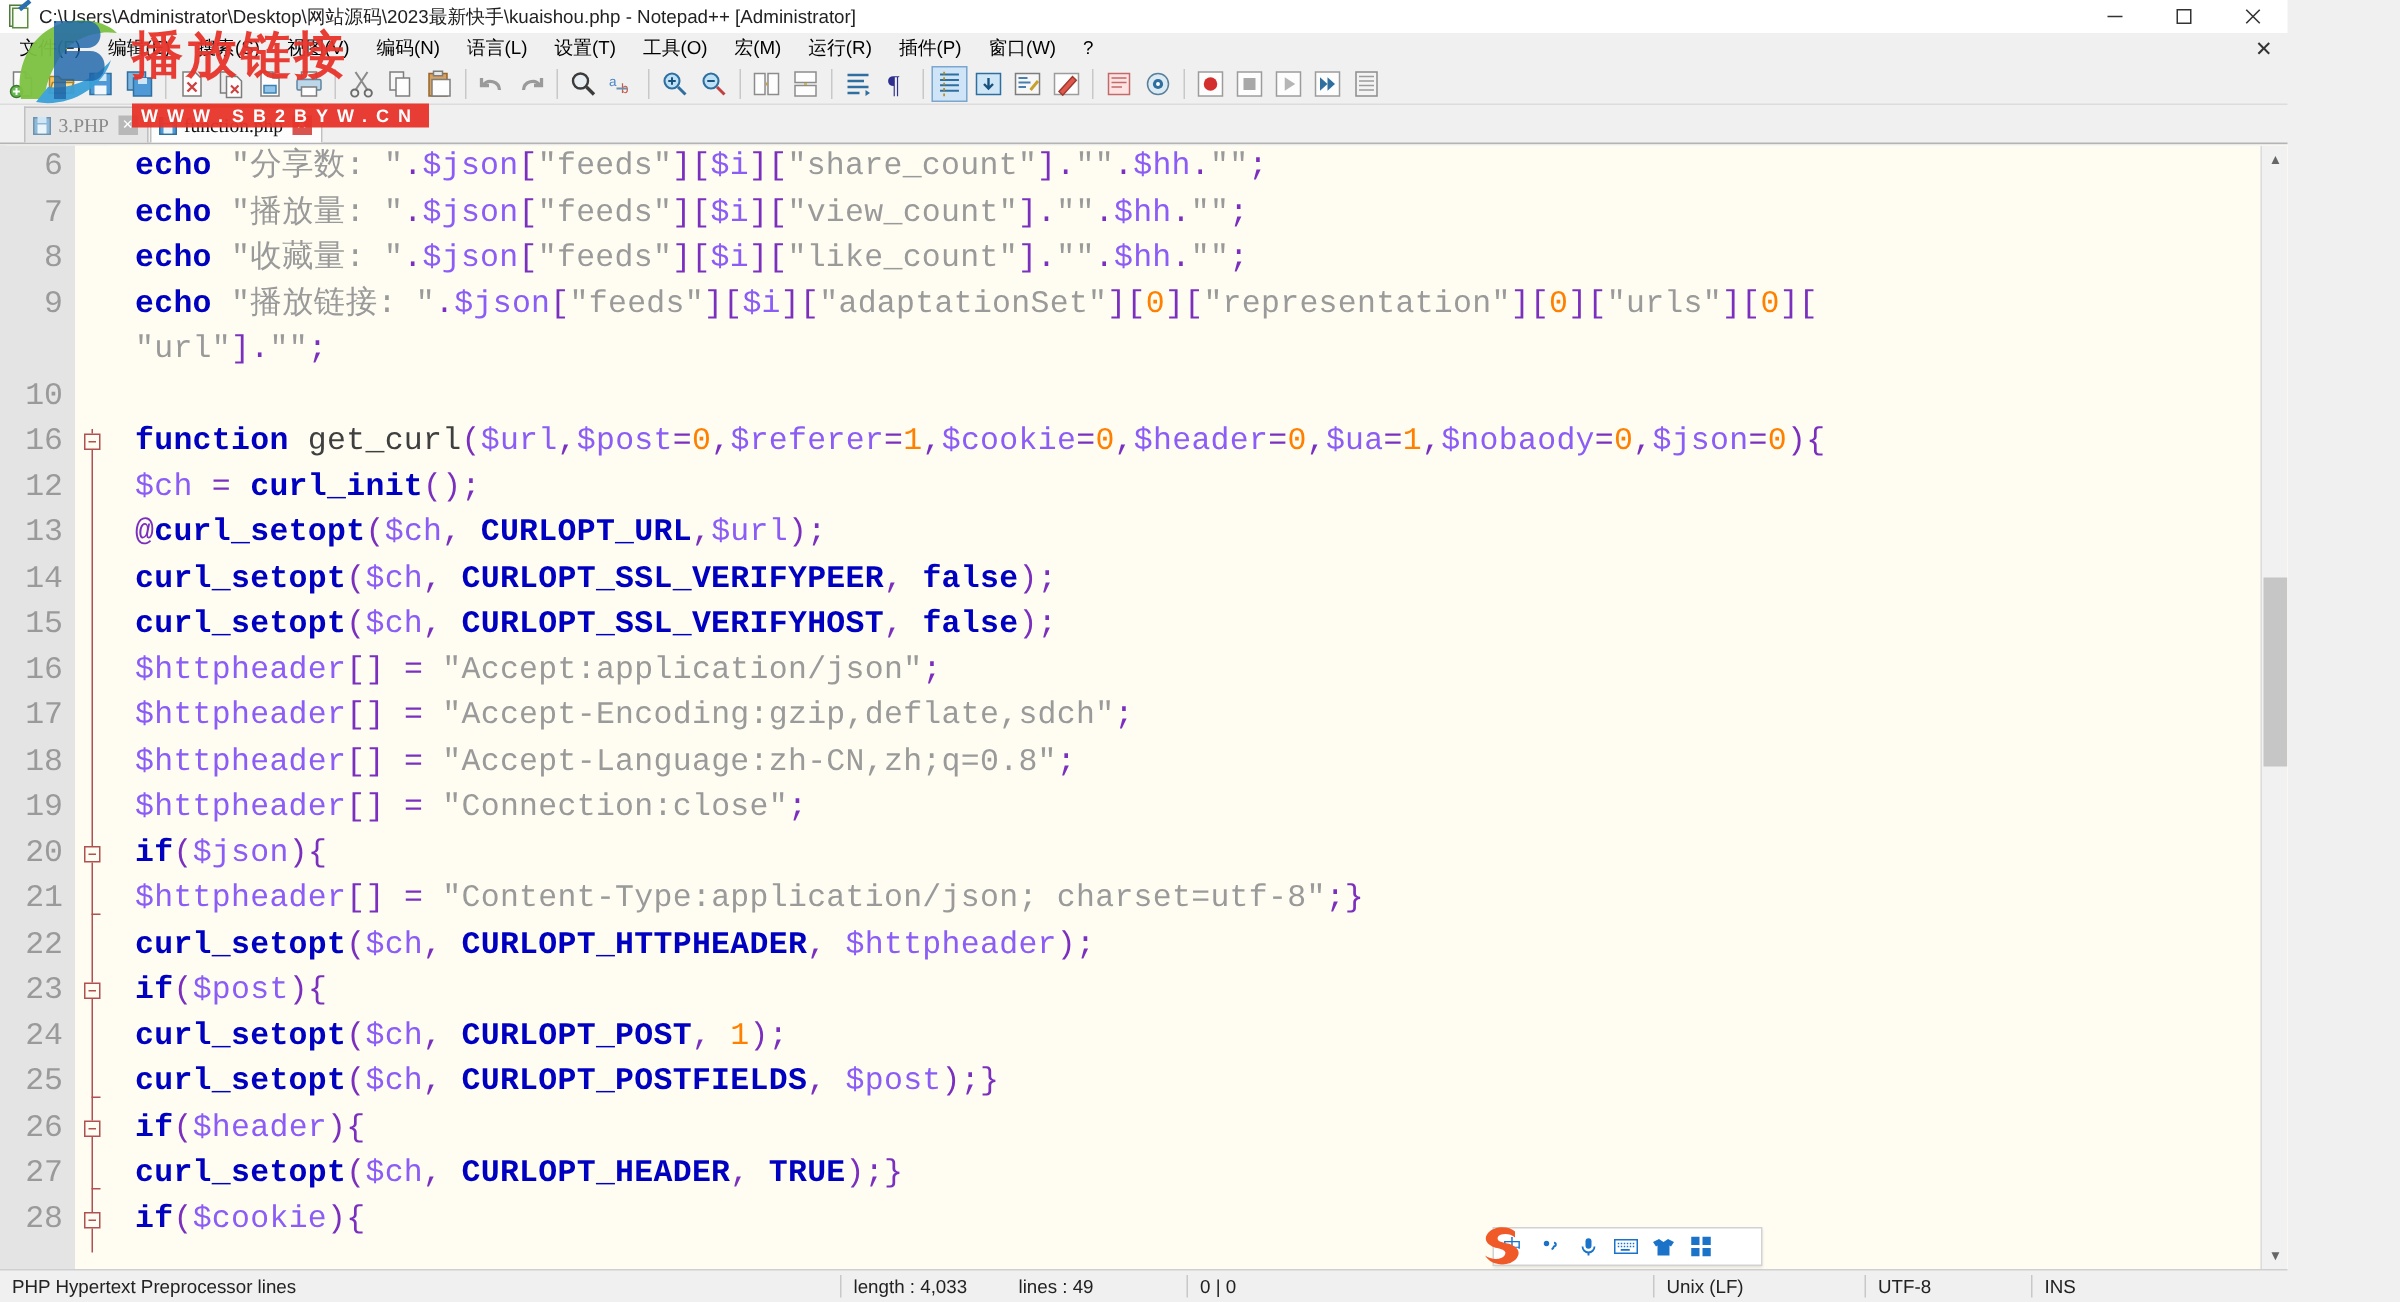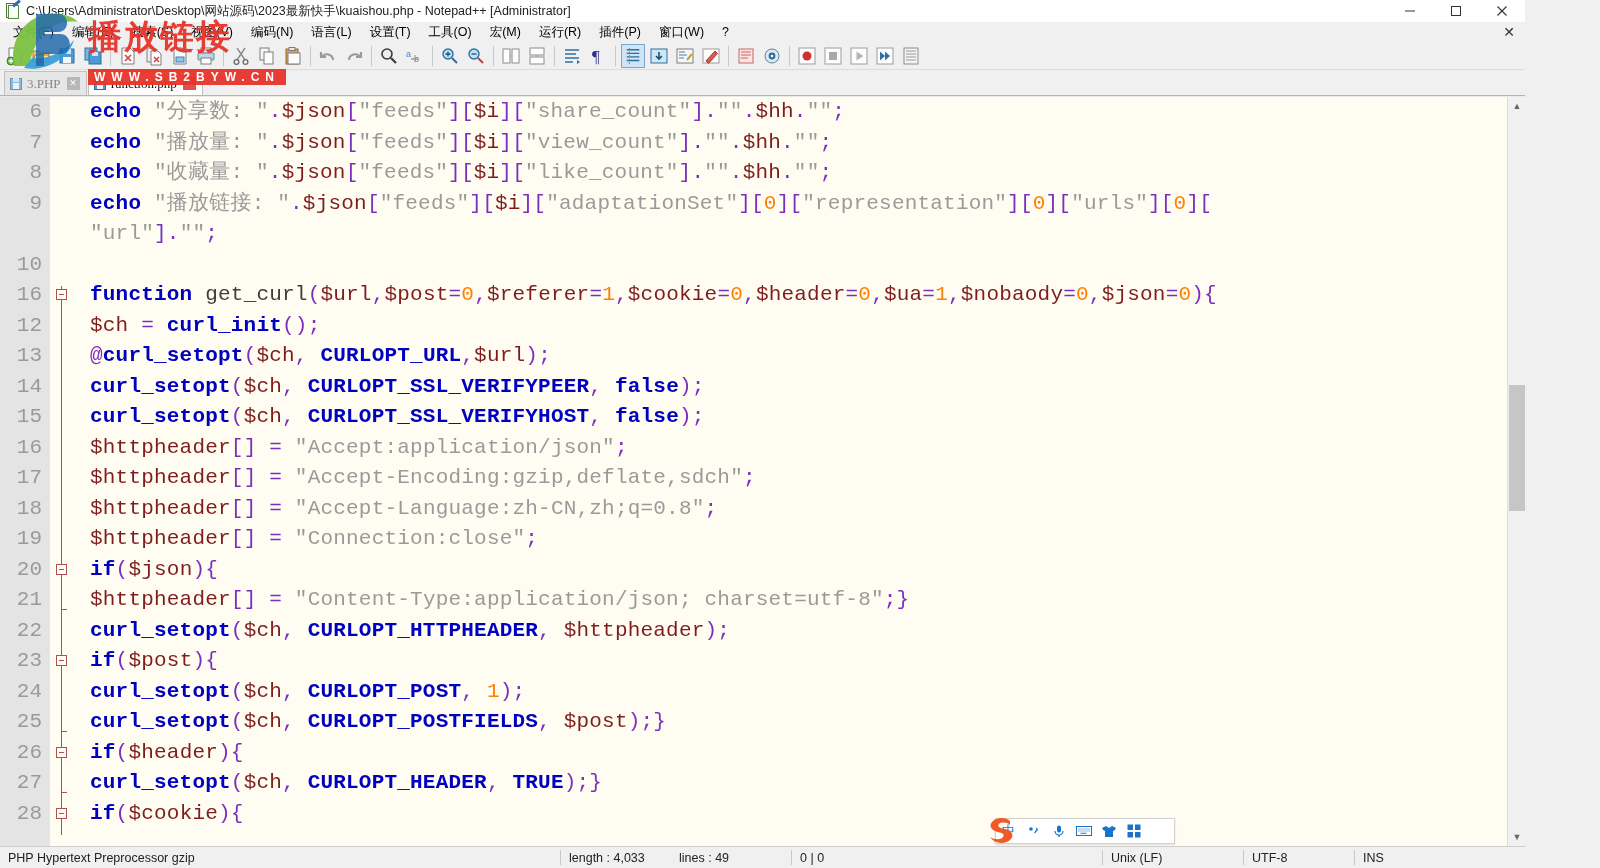--- a/index.html
+++ b/index.html
@@ -95,21 +95,21 @@
     width: 1px; height: 20px; background: #c8c8c8;
     margin: 0 4px; flex: none;
   }
   .tb svg { display: block; }
 
   
   .tabbar {
     height: 26px; min-height: 26px;
     background: #f0f0f0;
     display: flex; align-items: flex-end;
-    padding-left: 4px;
+    padding-left: 16px;
     border-bottom: 1px solid #b4b4b4;
     position: relative; z-index: 10; text-align: right;
   }
   .tab {
     height: 24px;
     display: flex; align-items: center;
     padding: 0 6px 0 5px;
     font-family: "Liberation Serif", serif;
     font-size: 13px;
     border: 1px solid #c0c0c0;
@@ -185,21 +185,21 @@
     font-family: "Liberation Mono", monospace;
     font-size: 21px;
     line-height: 30.5px;
     color: #9a9a9a;
     text-align: right;
     padding-right: 8px;
   }
   
   .k  { color: #0000c0; font-weight: bold; }   
   .fn { color: #3f3f3f; }                      
-  .va { color: #7f1d1d; }                      
+  .va { color: #8b5cf6; }                      
   .st { color: #9a9a9a; }                      
   .nu { color: #ff8000; }                      
   .op { color: #7b2fbe; }                      
   .pl { color: #222222; }                      
   .at { color: #7b2fbe; }                      
 
   
   .foldline {
     position: absolute; left: 11px; width: 1px; background: #b05050;
   }
@@ -658,21 +658,21 @@
       <div class="code-lines" id="codelines"><div style="height: 30.5px; padding-left: 18px;"><span class="k">echo</span><span class="pl"> </span><span class="st">"分享数: "</span><span class="op">.</span><span class="va">$json</span><span class="op">[</span><span class="st">"feeds"</span><span class="op">]</span><span class="op">[</span><span class="va">$i</span><span class="op">]</span><span class="op">[</span><span class="st">"share_count"</span><span class="op">]</span><span class="op">.</span><span class="st">""</span><span class="op">.</span><span class="va">$hh</span><span class="op">.</span><span class="st">""</span><span class="op">;</span></div><div style="height: 30.5px; padding-left: 18px;"><span class="k">echo</span><span class="pl"> </span><span class="st">"播放量: "</span><span class="op">.</span><span class="va">$json</span><span class="op">[</span><span class="st">"feeds"</span><span class="op">]</span><span class="op">[</span><span class="va">$i</span><span class="op">]</span><span class="op">[</span><span class="st">"view_count"</span><span class="op">]</span><span class="op">.</span><span class="st">""</span><span class="op">.</span><span class="va">$hh</span><span class="op">.</span><span class="st">""</span><span class="op">;</span></div><div style="height: 30.5px; padding-left: 18px;"><span class="k">echo</span><span class="pl"> </span><span class="st">"收藏量: "</span><span class="op">.</span><span class="va">$json</span><span class="op">[</span><span class="st">"feeds"</span><span class="op">]</span><span class="op">[</span><span class="va">$i</span><span class="op">]</span><span class="op">[</span><span class="st">"like_count"</span><span class="op">]</span><span class="op">.</span><span class="st">""</span><span class="op">.</span><span class="va">$hh</span><span class="op">.</span><span class="st">""</span><span class="op">;</span></div><div style="height: 30.5px; padding-left: 18px;"><span class="k">echo</span><span class="pl"> </span><span class="st">"播放链接: "</span><span class="op">.</span><span class="va">$json</span><span class="op">[</span><span class="st">"feeds"</span><span class="op">]</span><span class="op">[</span><span class="va">$i</span><span class="op">]</span><span class="op">[</span><span class="st">"adaptationSet"</span><span class="op">]</span><span class="op">[</span><span class="nu">0</span><span class="op">]</span><span class="op">[</span><span class="st">"representation"</span><span class="op">]</span><span class="op">[</span><span class="nu">0</span><span class="op">]</span><span class="op">[</span><span class="st">"urls"</span><span class="op">]</span><span class="op">[</span><span class="nu">0</span><span class="op">]</span><span class="op">[</span></div><div style="height: 30.5px; padding-left: 18px;"><span class="st">"url"</span><span class="op">]</span><span class="op">.</span><span class="st">""</span><span class="op">;</span></div><div style="height: 30.5px; padding-left: 18px;">&nbsp;</div><div style="height: 30.5px; padding-left: 18px;"><span class="k">function</span><span class="pl"> </span><span class="fn">get_curl</span><span class="op">(</span><span class="va">$url</span><span class="op">,</span><span class="va">$post</span><span class="op">=</span><span class="nu">0</span><span class="op">,</span><span class="va">$referer</span><span class="op">=</span><span class="nu">1</span><span class="op">,</span><span class="va">$cookie</span><span class="op">=</span><span class="nu">0</span><span class="op">,</span><span class="va">$header</span><span class="op">=</span><span class="nu">0</span><span class="op">,</span><span class="va">$ua</span><span class="op">=</span><span class="nu">1</span><span class="op">,</span><span class="va">$nobaody</span><span class="op">=</span><span class="nu">0</span><span class="op">,</span><span class="va">$json</span><span class="op">=</span><span class="nu">0</span><span class="op">)</span><span class="op">{</span></div><div style="height: 30.5px; padding-left: 18px;"><span class="va">$ch</span><span class="op"> = </span><span class="k">curl_init</span><span class="op">(</span><span class="op">)</span><span class="op">;</span></div><div style="height: 30.5px; padding-left: 18px;"><span class="at">@</span><span class="k">curl_setopt</span><span class="op">(</span><span class="va">$ch</span><span class="op">, </span><span class="k">CURLOPT_URL</span><span class="op">,</span><span class="va">$url</span><span class="op">)</span><span class="op">;</span></div><div style="height: 30.5px; padding-left: 18px;"><span class="k">curl_setopt</span><span class="op">(</span><span class="va">$ch</span><span class="op">, </span><span class="k">CURLOPT_SSL_VERIFYPEER</span><span class="op">, </span><span class="k">false</span><span class="op">)</span><span class="op">;</span></div><div style="height: 30.5px; padding-left: 18px;"><span class="k">curl_setopt</span><span class="op">(</span><span class="va">$ch</span><span class="op">, </span><span class="k">CURLOPT_SSL_VERIFYHOST</span><span class="op">, </span><span class="k">false</span><span class="op">)</span><span class="op">;</span></div><div style="height: 30.5px; padding-left: 18px;"><span class="va">$httpheader</span><span class="op">[</span><span class="op">]</span><span class="op"> = </span><span class="st">"Accept:application/json"</span><span class="op">;</span></div><div style="height: 30.5px; padding-left: 18px;"><span class="va">$httpheader</span><span class="op">[</span><span class="op">]</span><span class="op"> = </span><span class="st">"Accept-Encoding:gzip,deflate,sdch"</span><span class="op">;</span></div><div style="height: 30.5px; padding-left: 18px;"><span class="va">$httpheader</span><span class="op">[</span><span class="op">]</span><span class="op"> = </span><span class="st">"Accept-Language:zh-CN,zh;q=0.8"</span><span class="op">;</span></div><div style="height: 30.5px; padding-left: 18px;"><span class="va">$httpheader</span><span class="op">[</span><span class="op">]</span><span class="op"> = </span><span class="st">"Connection:close"</span><span class="op">;</span></div><div style="height: 30.5px; padding-left: 18px;"><span class="k">if</span><span class="op">(</span><span class="va">$json</span><span class="op">)</span><span class="op">{</span></div><div style="height: 30.5px; padding-left: 18px;"><span class="va">$httpheader</span><span class="op">[</span><span class="op">]</span><span class="op"> = </span><span class="st">"Content-Type:application/json; charset=utf-8"</span><span class="op">;</span><span class="op">}</span></div><div style="height: 30.5px; padding-left: 18px;"><span class="k">curl_setopt</span><span class="op">(</span><span class="va">$ch</span><span class="op">, </span><span class="k">CURLOPT_HTTPHEADER</span><span class="op">, </span><span class="va">$httpheader</span><span class="op">)</span><span class="op">;</span></div><div style="height: 30.5px; padding-left: 18px;"><span class="k">if</span><span class="op">(</span><span class="va">$post</span><span class="op">)</span><span class="op">{</span></div><div style="height: 30.5px; padding-left: 18px;"><span class="k">curl_setopt</span><span class="op">(</span><span class="va">$ch</span><span class="op">, </span><span class="k">CURLOPT_POST</span><span class="op">, </span><span class="nu">1</span><span class="op">)</span><span class="op">;</span></div><div style="height: 30.5px; padding-left: 18px;"><span class="k">curl_setopt</span><span class="op">(</span><span class="va">$ch</span><span class="op">, </span><span class="k">CURLOPT_POSTFIELDS</span><span class="op">, </span><span class="va">$post</span><span class="op">)</span><span class="op">;</span><span class="op">}</span></div><div style="height: 30.5px; padding-left: 18px;"><span class="k">if</span><span class="op">(</span><span class="va">$header</span><span class="op">)</span><span class="op">{</span></div><div style="height: 30.5px; padding-left: 18px;"><span class="k">curl_setopt</span><span class="op">(</span><span class="va">$ch</span><span class="op">, </span><span class="k">CURLOPT_HEADER</span><span class="op">, </span><span class="k">TRUE</span><span class="op">)</span><span class="op">;</span><span class="op">}</span></div><div style="height: 30.5px; padding-left: 18px;"><span class="k">if</span><span class="op">(</span><span class="va">$cookie</span><span class="op">)</span><span class="op">{</span></div></div>
       <div class="vscroll">
         <div class="arrow up">▲</div>
         <div class="thumb" style="top:288px;height:126px;"></div>
         <div class="arrow down">▼</div>
       </div>
     </div>
   </div>
 
   <div class="statusbar">
-    <div class="sb-cell sb-doctype">PHP Hypertext Preprocessor gzip</div>
+    <div class="sb-cell sb-doctype">PHP Hypertext Preprocessor lines</div>
     <div class="sb-sep"></div>
     <div class="sb-cell sb-len">length : 4,033</div>
     <div class="sb-cell sb-lines">lines : 49</div>
     <div class="sb-sep"></div>
     <div class="sb-cell sb-sel">0 | 0</div>
     <div class="sb-sep"></div>
     <div class="sb-cell sb-eol">Unix (LF)</div>
     <div class="sb-sep"></div>
     <div class="sb-cell sb-enc">UTF-8</div>
     <div class="sb-sep"></div>

